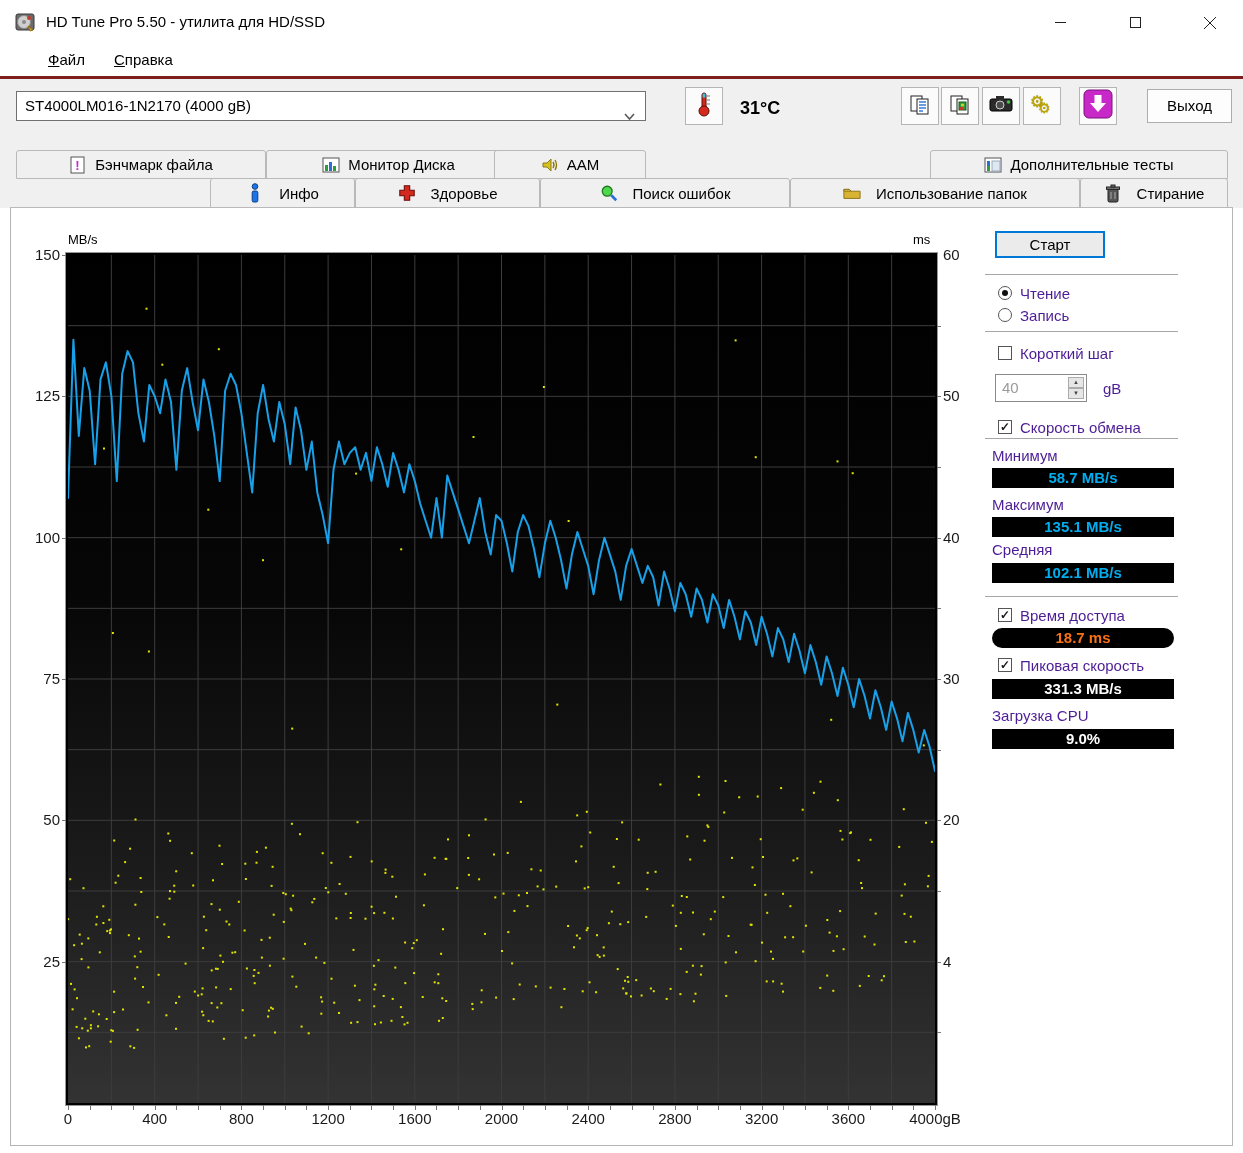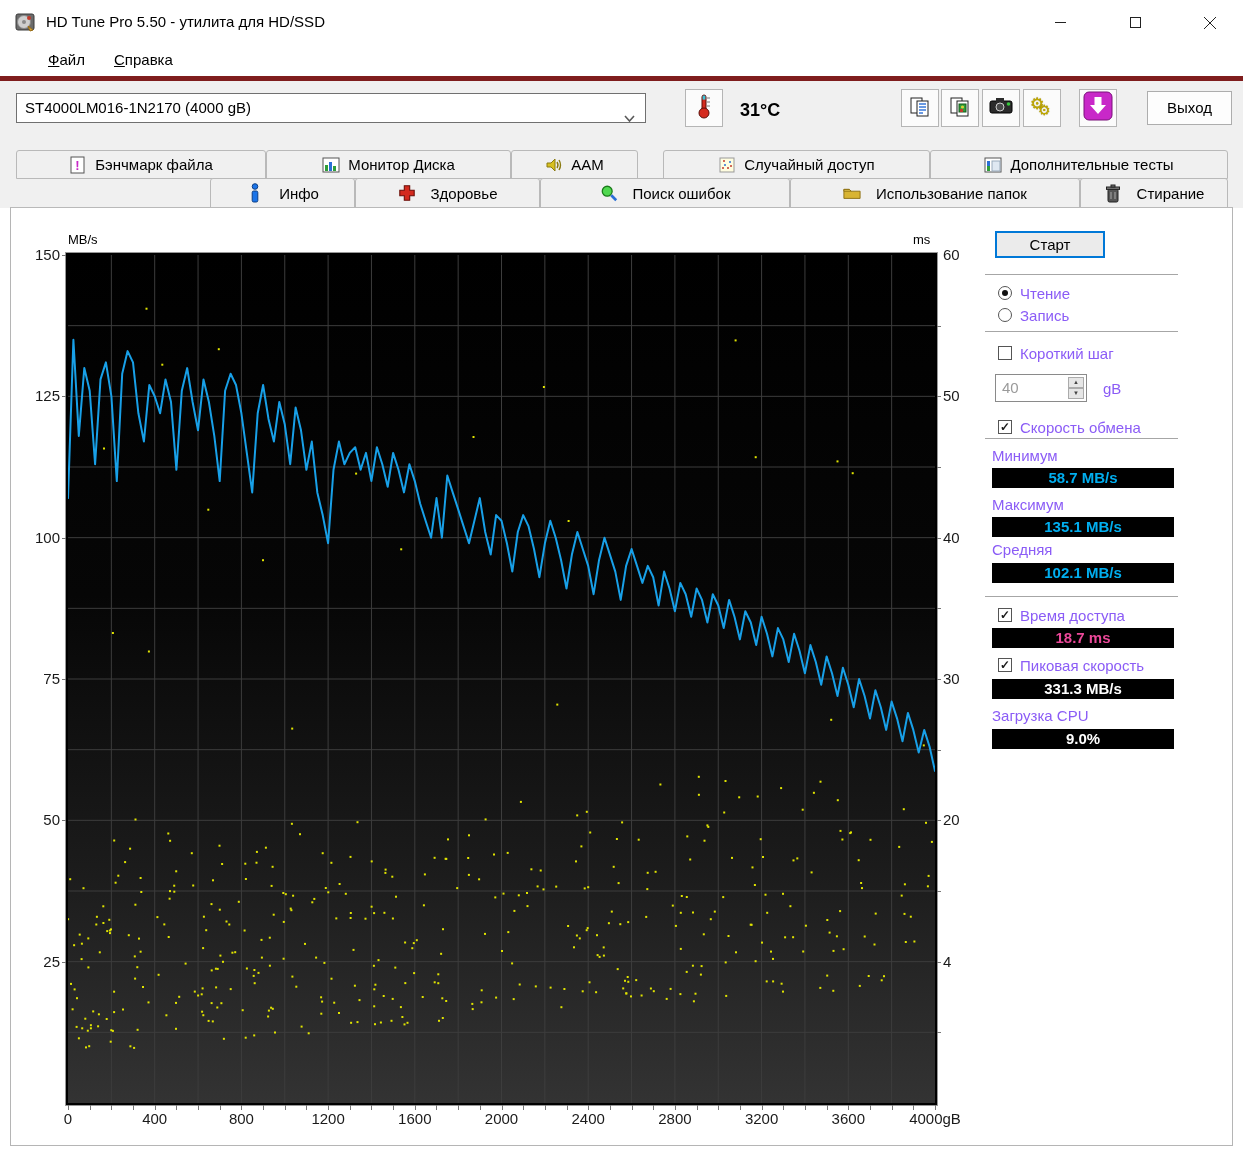--- a/index.html
+++ b/index.html
@@ -13,21 +13,21 @@
   .title-text { position:absolute; left:46px; top:13px; font-size:15px; color:#000; white-space:nowrap; }
   .winbtn { position:absolute; top:0; width:46px; height:45px; display:flex; align-items:center; justify-content:center; }
   .winbtn svg { display:block; }
 
   
   .menubar { position:absolute; left:0; top:45px; width:1243px; height:31px; background:#fff;margin-left:32px; }
   .menu-item { position:absolute; top:6px; font-size:15px; color:#000; cursor:default; }
   .menu-item .accel { text-decoration:underline; }
 
   
-  .toolbar { position:absolute; left:0; top:76px; width:1243px; height:69px; background:#f0f0f0; border-top:5px solid #7f1d1d; }
+  .toolbar { position:absolute; left:0; top:76px; width:1243px; height:69px; background:#f0f0f0; border-top:3px solid #7f1d1d; }
   .combo { position:absolute; left:16px; top:12px; width:630px; height:30px; background:#fff; border:1px solid #707070; font-size:15px; line-height:28px; padding-left:8px; }
   .combo-chevron { position:absolute; right:10px; top:10px; width:11px; height:8px; }
   .tool-btn { position:absolute; top:8px; width:38px; height:38px; background:#fbfbfb; border:1px solid #b5b5b5; display:flex; align-items:center; justify-content:center; }
   .temp-text { position:absolute; left:740px; top:19px; font-size:18px; font-weight:bold; }
   .exit-btn { position:absolute; left:1147px; top:10px; width:85px; height:34px; background:#fdfdfd; border:1px solid #adadad; font-size:15px; text-align:center; line-height:32px; }
   .gear-glyph { font-size:15px; color:#c0a800; text-shadow:0 0 1px #7a6c00; }
 
   
   .tabstrip { position:absolute; left:0; top:145px; width:1243px; height:63px; background:#f0f0f0; }
   .tab { position:absolute; background:#f0f0f0; border:1px solid #b9b9b9; border-radius:3px 3px 0 0; display:flex; align-items:center; justify-content:center; gap:8px; font-size:15px; white-space:nowrap; }
@@ -41,26 +41,26 @@
 
   
   .plot { position:absolute; left:66px; top:253px; width:871px; height:852px; border:2px solid #000; box-shadow:0 0 0 1px #989898; background:linear-gradient(to bottom, #000 0%, #060606 40%, #1b1b1b 72%, #333 100%); }
   .axis-unit { position:absolute; font-size:13px; color:#000; }
   .ylab { position:absolute; width:60px; text-align:right; font-size:15px; color:#1a1a1a; }
   .yrlab { position:absolute; left:943px; font-size:15px; color:#1a1a1a; }
   .xlab { position:absolute; top:1110px; font-size:15px; color:#1a1a1a; transform:translateX(-50%); white-space:nowrap; }
   .tick { position:absolute; background:#777; }
 
   
-  .rp-label { position:absolute; font-size:15px; color:#8b5cf6; white-space:nowrap; }
+  .rp-label { position:absolute; font-size:15px; color:#4c1d95; white-space:nowrap; }
   .sep { position:absolute; left:985px; width:193px; height:1px; background:#a6a6a6; }
   .start-btn { position:absolute; left:995px; top:231px; width:110px; height:27px; background:#ebebeb; border:2px solid #0078d7; font-size:15px; text-align:center; line-height:23px; }
   .valbox { position:absolute; left:992px; width:182px; height:20px; background:#000; font-size:15px; font-weight:bold; text-align:center; line-height:20px; }
   .val-cyan { color:#00aeef; }
-  .val-yellow { color:#ec4899; }
+  .val-yellow { color:#f97316;border-radius:10px; }
   .val-white { color:#fff; }
   .radio { position:absolute; width:14px; height:14px; border:1px solid #555; border-radius:50%; background:#fff; }
   .radio .dot { position:absolute; left:3px; top:3px; width:6px; height:6px; border-radius:50%; background:#111; }
   .checkbox { position:absolute; width:14px; height:14px; border:1px solid #555; background:#fff; font-size:12px; font-weight:bold; color:#1a1a1a; line-height:13px; text-align:center; }
   .spinner { position:absolute; left:995px; top:374px; width:92px; height:28px; border:1px solid #8a8a8a; background:#fff; }
   .spinner .num { position:absolute; left:6px; top:4px; font-size:15px; color:#9a9a9a; }
   .spinbtns { position:absolute; right:2px; top:2px; width:16px; height:22px; }
   .spinbtn { width:16px; height:11px; background:#e6e6e6; border:1px solid #ababab; font-size:6px; line-height:9px; text-align:center; color:#444; }
 </style>
 </head>
@@ -190,43 +190,29 @@
       <span class="ticon">
         <svg width="18" height="16" viewBox="0 0 18 16">
             <rect x="1" y="1" width="16" height="14" fill="#fff" stroke="#555"></rect>
             <rect x="3" y="8" width="3" height="6" fill="#2f9e3a"></rect>
             <rect x="7" y="5" width="3" height="9" fill="#2a6fd6"></rect>
             <rect x="11" y="9" width="3" height="5" fill="#2f9e3a"></rect>
           </svg>
       </span>
       <span>Монитор Диска</span>
     </div>
-    <div class="tab tab-row1" style="left:511px;width:127px">
+    <div class="tab tab-row1" style="left:494px;width:152px">
       <span class="ticon">
         <svg width="18" height="16" viewBox="0 0 18 16">
             <polygon points="2,6 6,6 10,2 10,14 6,10 2,10" fill="#d8c020" stroke="#8a7a10"></polygon>
             <path d="M12 5 Q14 8 12 11" fill="none" stroke="#8a7a10" stroke-width="1.4"></path>
             <path d="M14 3 Q17 8 14 13" fill="none" stroke="#8a7a10" stroke-width="1.4"></path>
           </svg>
       </span>
       <span>AAM</span>
-    </div>
-    <div class="tab tab-row1" style="left:663px;width:267px">
-      <span class="ticon">
-        <svg width="16" height="16" viewBox="0 0 16 16">
-            <rect x="1" y="1" width="14" height="14" fill="#fffde0" stroke="#999"></rect>
-            <circle cx="4" cy="11" r="1" fill="#c23a2b"></circle>
-            <circle cx="6" cy="8" r="1" fill="#2a6fd6"></circle>
-            <circle cx="9" cy="11" r="1" fill="#c23a2b"></circle>
-            <circle cx="11" cy="5" r="1" fill="#2a6fd6"></circle>
-            <circle cx="5" cy="4" r="1" fill="#c23a2b"></circle>
-            <circle cx="12" cy="9" r="1" fill="#c23a2b"></circle>
-          </svg>
-      </span>
-      <span>Случайный доступ</span>
     </div>
     <div class="tab tab-row1" style="left:930px;width:298px">
       <span class="ticon">
         <svg width="18" height="16" viewBox="0 0 18 16">
             <rect x="1" y="1" width="16" height="14" fill="#fff" stroke="#555"></rect>
             <rect x="3" y="4" width="3" height="10" fill="#2a6fd6"></rect>
             <rect x="3" y="9" width="3" height="5" fill="#2f9e3a"></rect>
             <rect x="8" y="4" width="8" height="10" fill="#dfe8f2" stroke="#9ab"></rect>
           </svg>
       </span>

